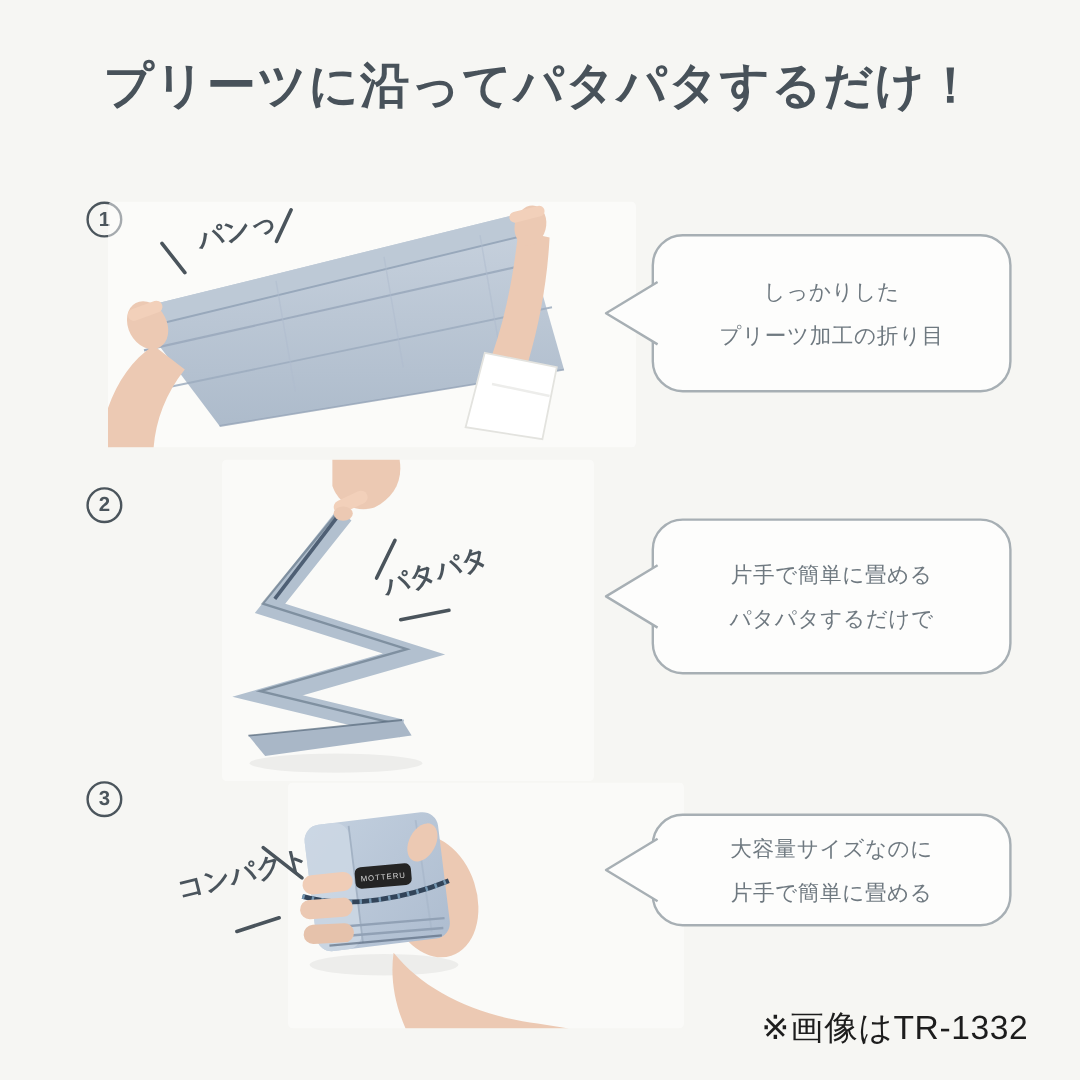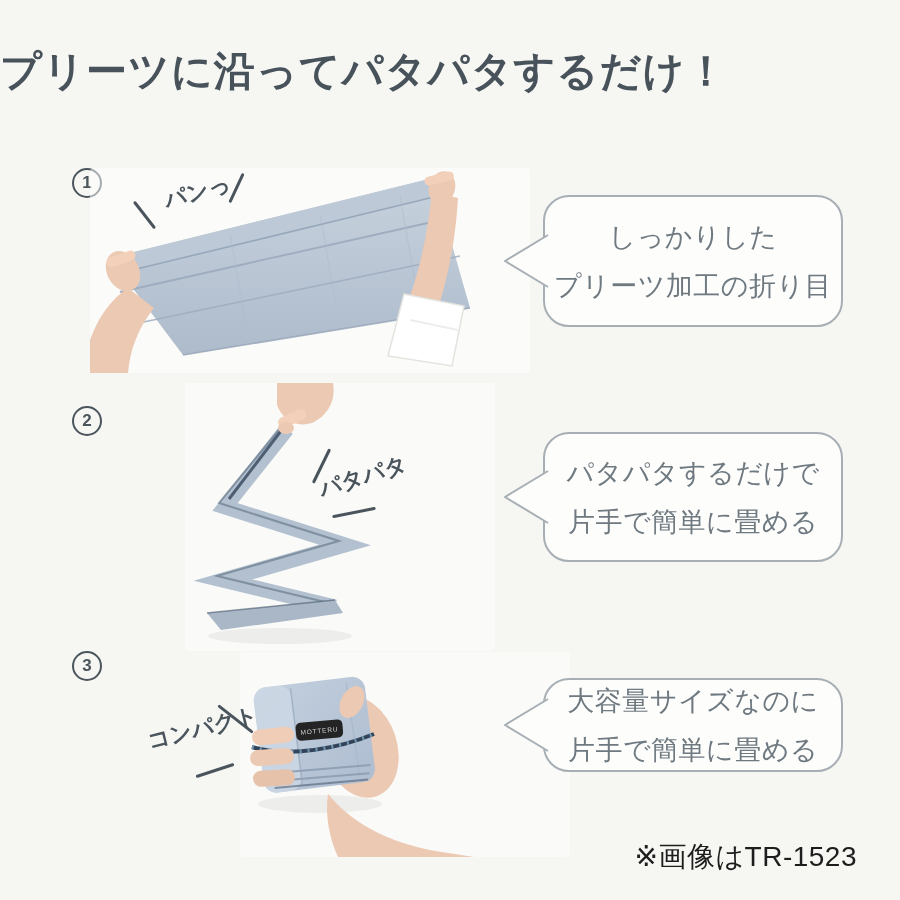--- a/index.html
+++ b/index.html
@@ -7,42 +7,42 @@
     width:900px;height:900px;overflow:hidden;
     background:#f6f6f3;
     font-family:"Liberation Sans","DejaVu Sans",sans-serif;
     position:relative;
   }
   #canvas{position:absolute;inset:0;width:900px;height:900px;}
 
   
   .title{
     position:absolute;top:42px;left:0;width:900px;
-    color:#48525a;font-weight:700;
+    text-align:center;color:#48525a;font-weight:700;
     font-size:41px;line-height:58px;letter-spacing:1px;
   }
 
   
   .badge{
     position:absolute;left:72px;width:30px;height:30px;
     border:2px solid #4b555c;border-radius:50%;
     box-sizing:border-box;
     display:flex;align-items:center;justify-content:center;
     color:#4b555c;font-size:17px;font-weight:700;
   }
   #badge-1{top:168px}#badge-2{top:406px}#badge-3{top:651px}
 
   
   .bubble{
     position:absolute;left:543px;width:300px;box-sizing:border-box;
     background:#fdfdfc;border:2px solid #a7afb4;border-radius:26px;
     display:flex;flex-direction:column;align-items:center;justify-content:center;
     gap:13px;
   }
-  .bubble .line{color:#6f7980;font-size:27px;letter-spacing:.5px;white-space:nowrap;font-family:Liberation Mono, monospace;}
+  .bubble .line{color:#6f7980;font-size:18px;letter-spacing:.5px;white-space:nowrap;font-family:Liberation Mono, monospace;}
   #bubble-1{top:195px;height:132px}
   #bubble-2{top:432px;height:130px}
   #bubble-3{top:678px;height:94px}
   .tail{
     position:absolute;left:-43px;top:50%;transform:translateY(-50%);
     width:48px;height:60px;
   }
 
   
   .anno{position:absolute;color:#4a545c;}
@@ -202,26 +202,26 @@
     <svg class="tail" viewBox="0 0 48 60">
       <path d="M 46 4 L 3 30 L 46 56" fill="#fdfdfc" stroke="#a7afb4" stroke-width="2" stroke-linejoin="round"></path>
     </svg>
     <span class="line">しっかりした</span>
     <span class="line">プリーツ加工の折り目</span>
   </div>
   <div class="bubble" id="bubble-2">
     <svg class="tail" viewBox="0 0 48 60">
       <path d="M 46 4 L 3 30 L 46 56" fill="#fdfdfc" stroke="#a7afb4" stroke-width="2" stroke-linejoin="round"></path>
     </svg>
+    <span class="line">片手で簡単に畳める</span>
     <span class="line">パタパタするだけで</span>
-    <span class="line">片手で簡単に畳める</span>
   </div>
   <div class="bubble" id="bubble-3">
     <svg class="tail" viewBox="0 0 48 60">
       <path d="M 46 4 L 3 30 L 46 56" fill="#fdfdfc" stroke="#a7afb4" stroke-width="2" stroke-linejoin="round"></path>
     </svg>
     <span class="line">大容量サイズなのに</span>
     <span class="line">片手で簡単に畳める</span>
   </div>
 
-  <div class="footnote">※画像はTR-1523</div>
+  <div class="footnote">※画像はTR-1332</div>
 
 </div>
 
 </body></html>

